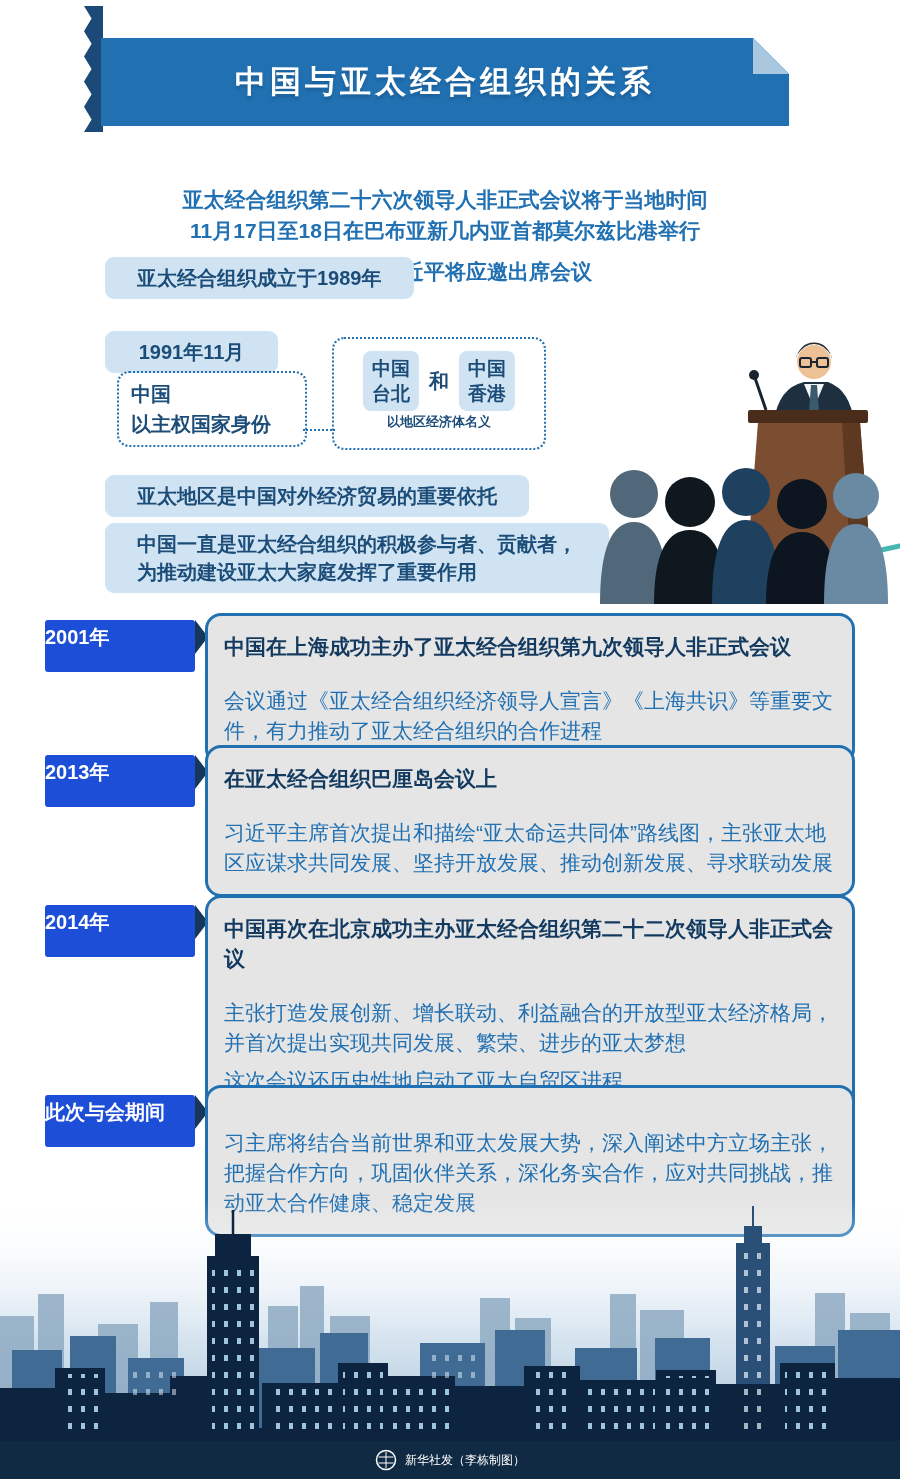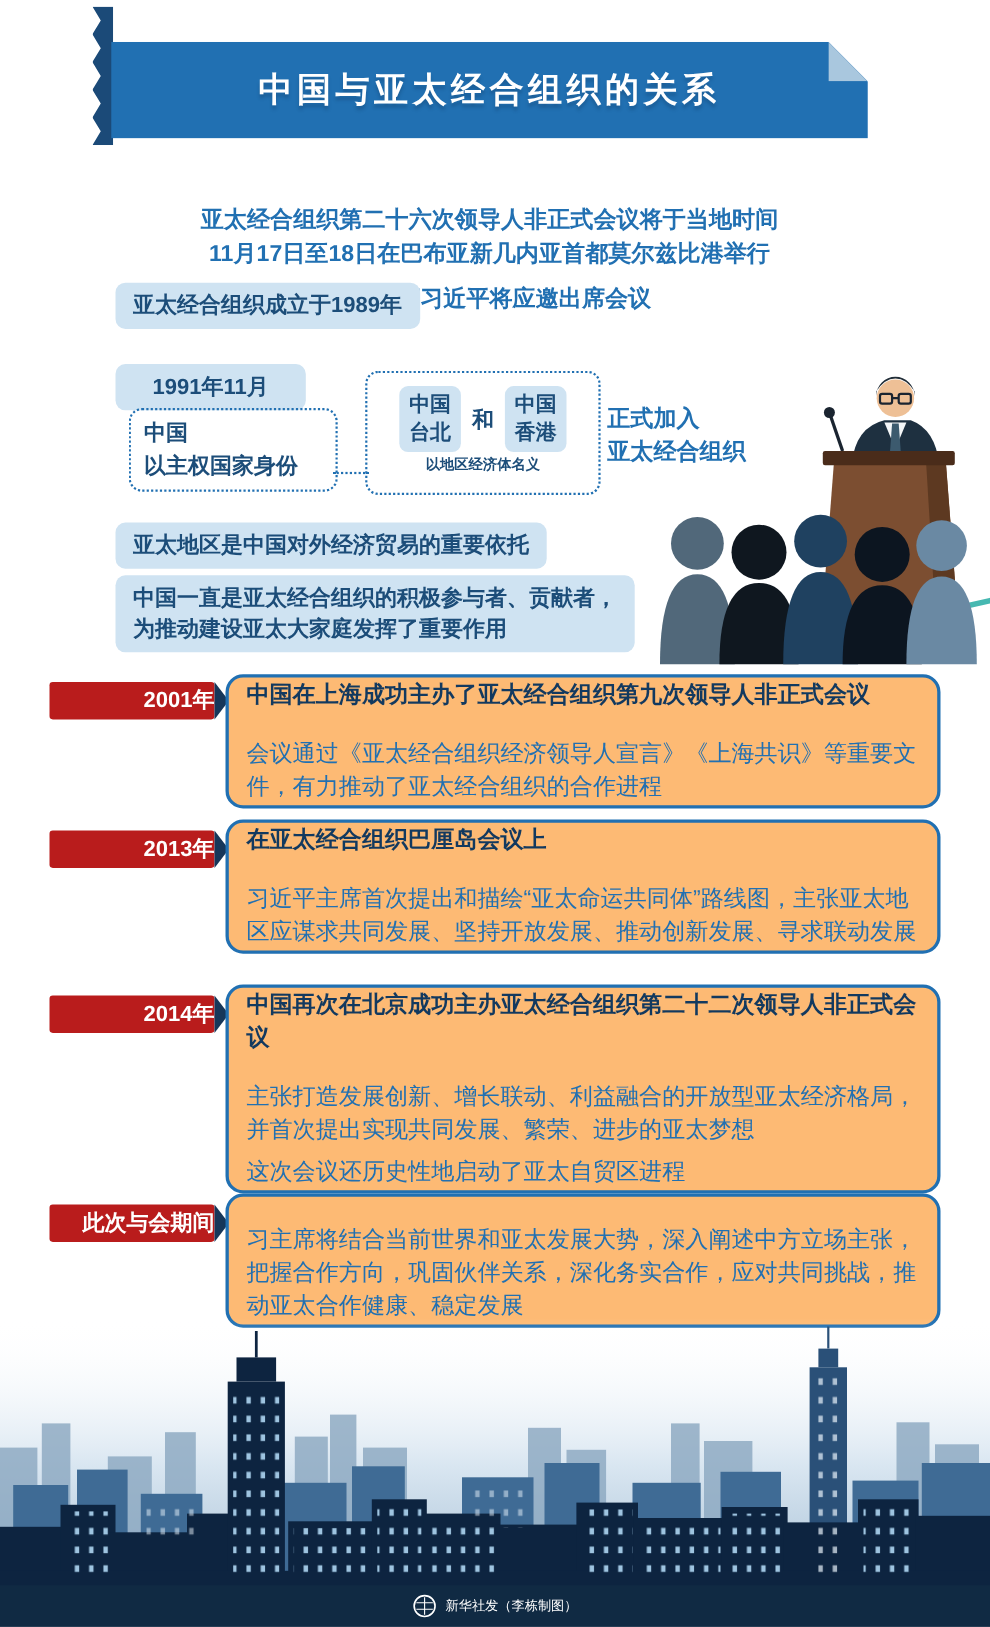--- a/index.html
+++ b/index.html
@@ -14,21 +14,21 @@
   .banner-fold { position:absolute; top:0; right:0; width:36px; height:36px; background:#a9c7de;
     clip-path:polygon(0 0,100% 100%,0 100%); }
   .banner-title { color:#fff; font-size:31px; font-weight:900; letter-spacing:4px; text-align:center;
     line-height:88px; white-space:nowrap; text-shadow:0 3px 3px rgba(10,40,70,.25); }
 
   .intro { position:absolute; left:100px; top:140px; width:690px; text-align:center; color:#2170b2;
     font-weight:700; font-size:21px; line-height:31px;margin-top:44px; }
   .intro-line3 { margin-top:10px; }
 
   .box-light { position:absolute; background:#cfe3f2; border-radius:9px; color:#1c4d79; font-weight:700;
-    font-size:20px; line-height:28px; padding:7px 16px; white-space:pre-line; }
+    font-size:20px; line-height:28px; padding:7px 32px; white-space:pre-line; }
   .founding { left:105px; top:257px; }
   .date-box { left:105px; top:331px; width:173px; text-align:center; padding:7px 16px; }
 
   .dotted-box { position:absolute; border:2px dotted #2170b2; border-radius:12px; color:#1c4d79; font-weight:700; }
   .sovereign-box { left:117px; top:371px; width:190px; height:76px; font-size:20px; line-height:30px;
     padding:6px 12px; white-space:pre-line; }
   .regional-box { left:332px; top:337px; width:214px; height:113px; display:flex; flex-direction:column;
     align-items:center; padding-top:12px; }
   .chip-row { display:flex; align-items:center; gap:10px; }
   .chip { width:56px; background:#cfe3f2; border-radius:8px; padding:5px 0; text-align:center;
@@ -37,26 +37,26 @@
   .chip-caption { margin-top:2px; font-size:13px; }
   .connector { position:absolute; left:303px; top:429px; width:32px; border-top:2px dotted #2170b2; }
   .join-result { position:absolute; left:552px; top:366px; color:#2170b2; font-weight:700; font-size:21px;
     line-height:30px; white-space:pre-line; }
   .stmt1 { left:105px; top:475px; }
   .stmt2 { left:105px; top:523px; }
 
   .speaker-art { position:absolute; left:598px; top:322px; width:302px; height:282px; }
 
   
-  .tl-label { position:absolute; left:45px; width:150px; height:34px; background:#b91c1c; color:#fff;
-    font-weight:700; font-size:20px; text-align:right; line-height:34px; border-radius:3px; }
+  .tl-label { position:absolute; left:45px; width:150px; height:52px; background:#1d4ed8; color:#fff;
+    font-weight:700; font-size:20px; text-align:left; line-height:34px; border-radius:3px; }
   .tl-label::after { content:""; position:absolute; left:100%; top:0; width:0; height:0;
     border-top:17px solid transparent; border-bottom:17px solid transparent; border-left:13px solid #16375a; }
-  .tl-box { position:absolute; left:205px; width:650px; background:#fdba74; border:3px solid #2170b2;
-    border-radius:16px; padding:1px 16px; }
+  .tl-box { position:absolute; left:205px; width:650px; background:#e5e5e5; border:3px solid #2170b2;
+    border-radius:16px; padding:16px 16px; }
   .tl-title { color:#12395f; font-weight:800; font-size:21px; line-height:30px; margin-bottom:4px; }
   .tl-p { color:#2170b2; font-size:21px; line-height:30px;margin-top:24px; }
   .tl-p + .tl-p { margin-top:8px; }
 
   .skyline { position:absolute; left:0; top:1198px; width:900px; height:245px; }
 
   .footer { position:absolute; left:0; top:1441px; width:900px; height:38px; background:#102a43;
     display:flex; align-items:center; justify-content:center; gap:8px; color:#fff; font-size:12px; }
 </style>
 </head>
@@ -88,22 +88,20 @@
 
   <div class="dotted-box regional-box">
     <div class="chip-row">
       <div class="chip">中国台北</div>
       <div class="chip-and">和</div>
       <div class="chip">中国香港</div>
     </div>
     <div class="chip-caption">以地区经济体名义</div>
   </div>
 
-  <div class="join-result">正式加入
-亚太经合组织</div>
 
   <div class="box-light stmt2">中国一直是亚太经合组织的积极参与者、贡献者，
 为推动建设亚太大家庭发挥了重要作用</div>
   <div class="box-light stmt1">亚太地区是中国对外经济贸易的重要依托</div>
 
   <svg class="speaker-art" viewBox="0 0 302 282">
     <g>
       <path d="M176 100 Q 180 66 206 60 L 230 60 Q 252 68 256 100 Z" fill="#1e3040"></path>
       <polygon points="206,62 226,62 216,86" fill="#f4f6f8"></polygon>
       <polygon points="213,63 219,63 221,90 216,97 211,90" fill="#3c5a6e"></polygon>

